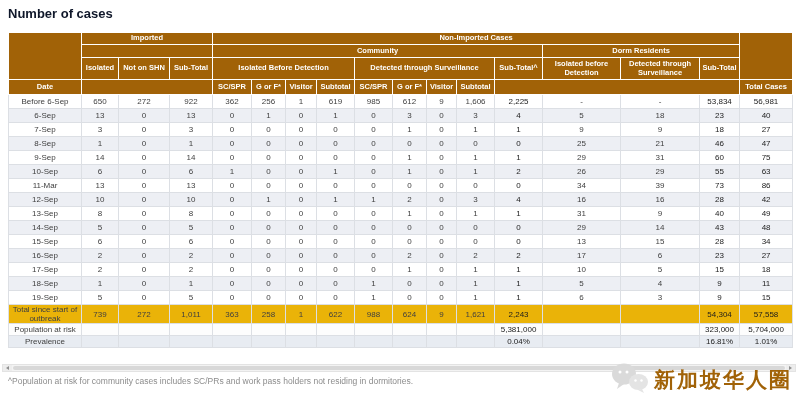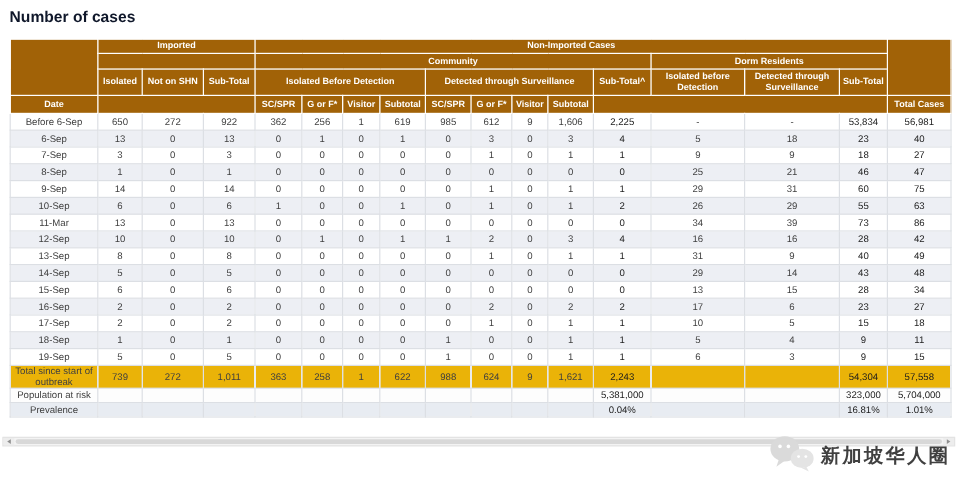--- a/index.html
+++ b/index.html
@@ -58,21 +58,21 @@
   .hscrollbar .thumb { flex: 1; height: 4px; margin: 0 1px; background: #d8d8d8; border-radius: 2px; }
 
   .footnotes { position: absolute; left: 8px; top: 376px; }
   .footnote { font-size: 8.5px; color: #8c8c8c; margin-bottom: 11px; }
 
   .watermark {
     position: absolute; right: 8px; top: 362px;
     display: flex; align-items: center; gap: 5px;
   }
   .watermark .wm-text {
-    font-size: 16px; color: #404040; letter-spacing: 2px; font-weight: bold;
+    font-size: 21px; color: #a16207; letter-spacing: 2px; font-weight: bold;
   }
 </style>
 </head>
 <body>
 
 <div class="page-title">Number of cases</div>
 
 <table class="cases">
   <colgroup>
     <col style="width:73px">
@@ -481,20 +481,21 @@
   <div class="arrow">
       <div class="tri-left"></div>
     </div>
   <div class="thumb"></div>
   <div class="arrow">
       <div class="tri-right"></div>
     </div>
 </div>
 
 <div class="footnotes">
+  <div class="footnote">^Population at risk for community cases includes SC/PRs and work pass holders not residing in dormitories.</div>
 </div>
 
 <div class="watermark">
   <span>
     <svg width="38" height="32" viewBox="0 0 38 32">
       <ellipse cx="13" cy="12" rx="12" ry="10.5" fill="#dadada"></ellipse>
       <polygon points="8,21 6,27 13,22" fill="#dadada"></polygon>
       <circle cx="9" cy="10" r="1.5" fill="#ffffff"></circle>
       <circle cx="16" cy="10" r="1.5" fill="#ffffff"></circle>
       <ellipse cx="27.5" cy="20" rx="9.5" ry="8" fill="#e4e4e4"></ellipse>

